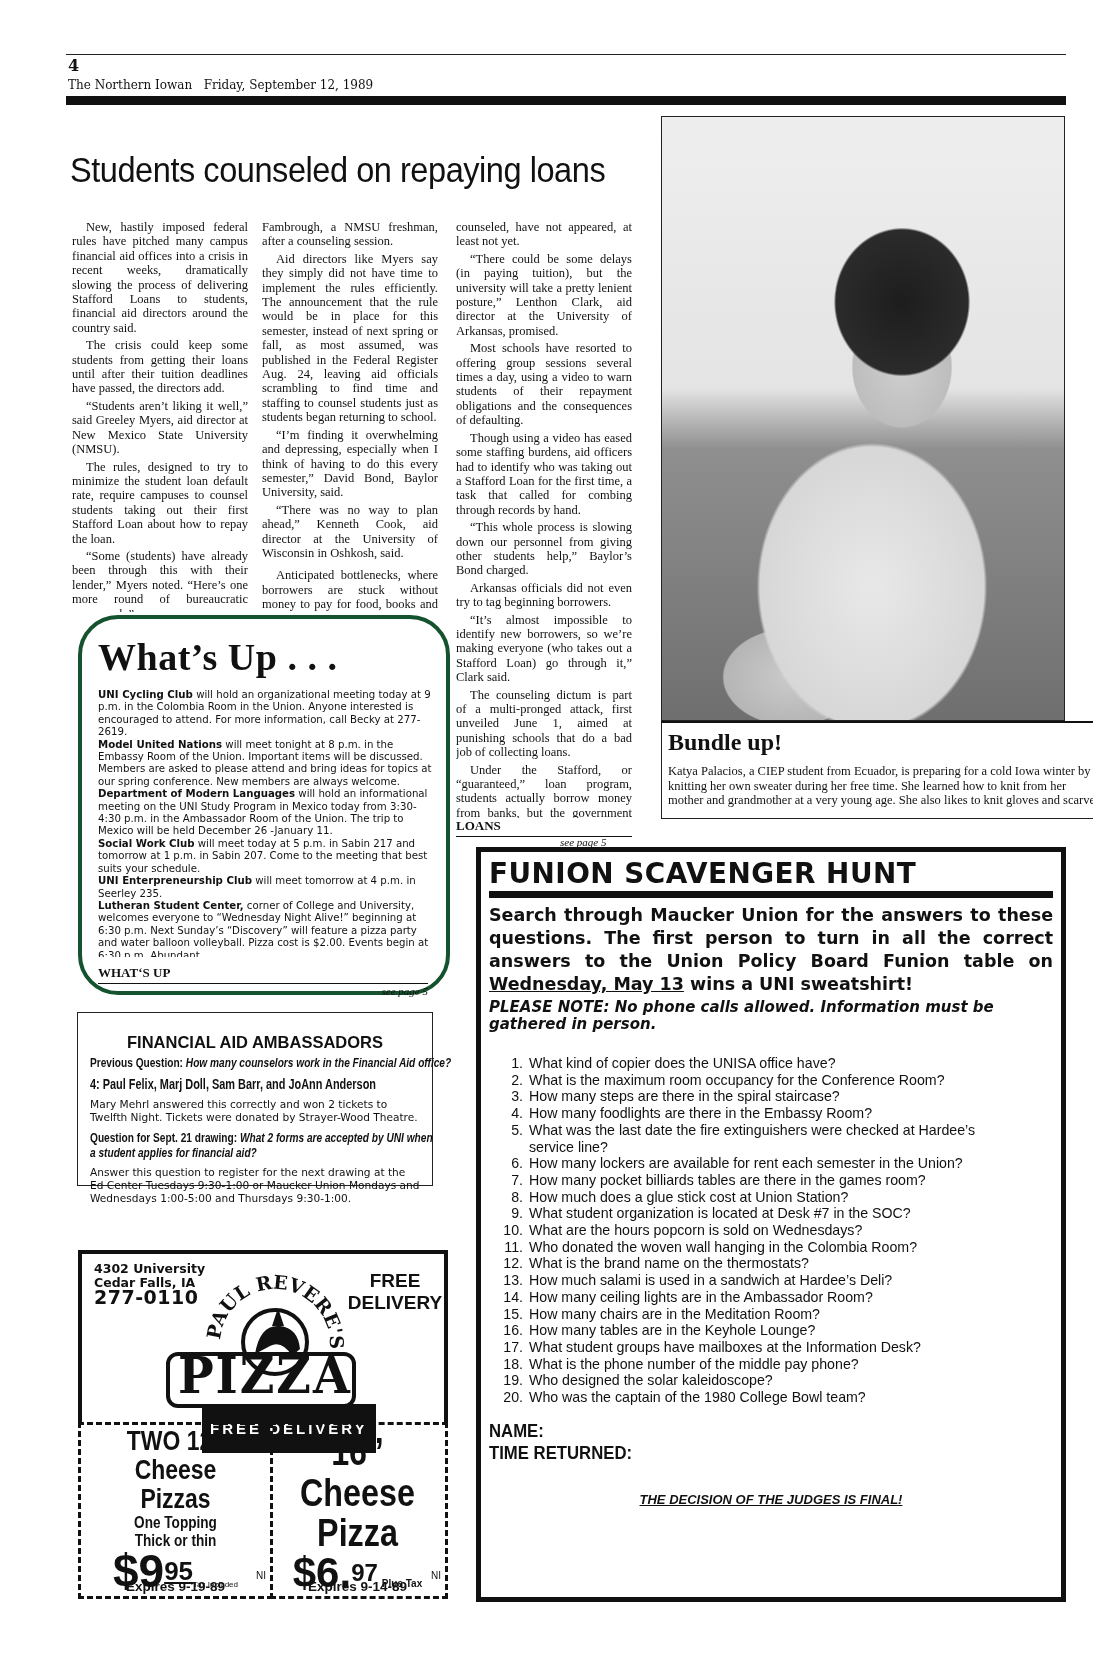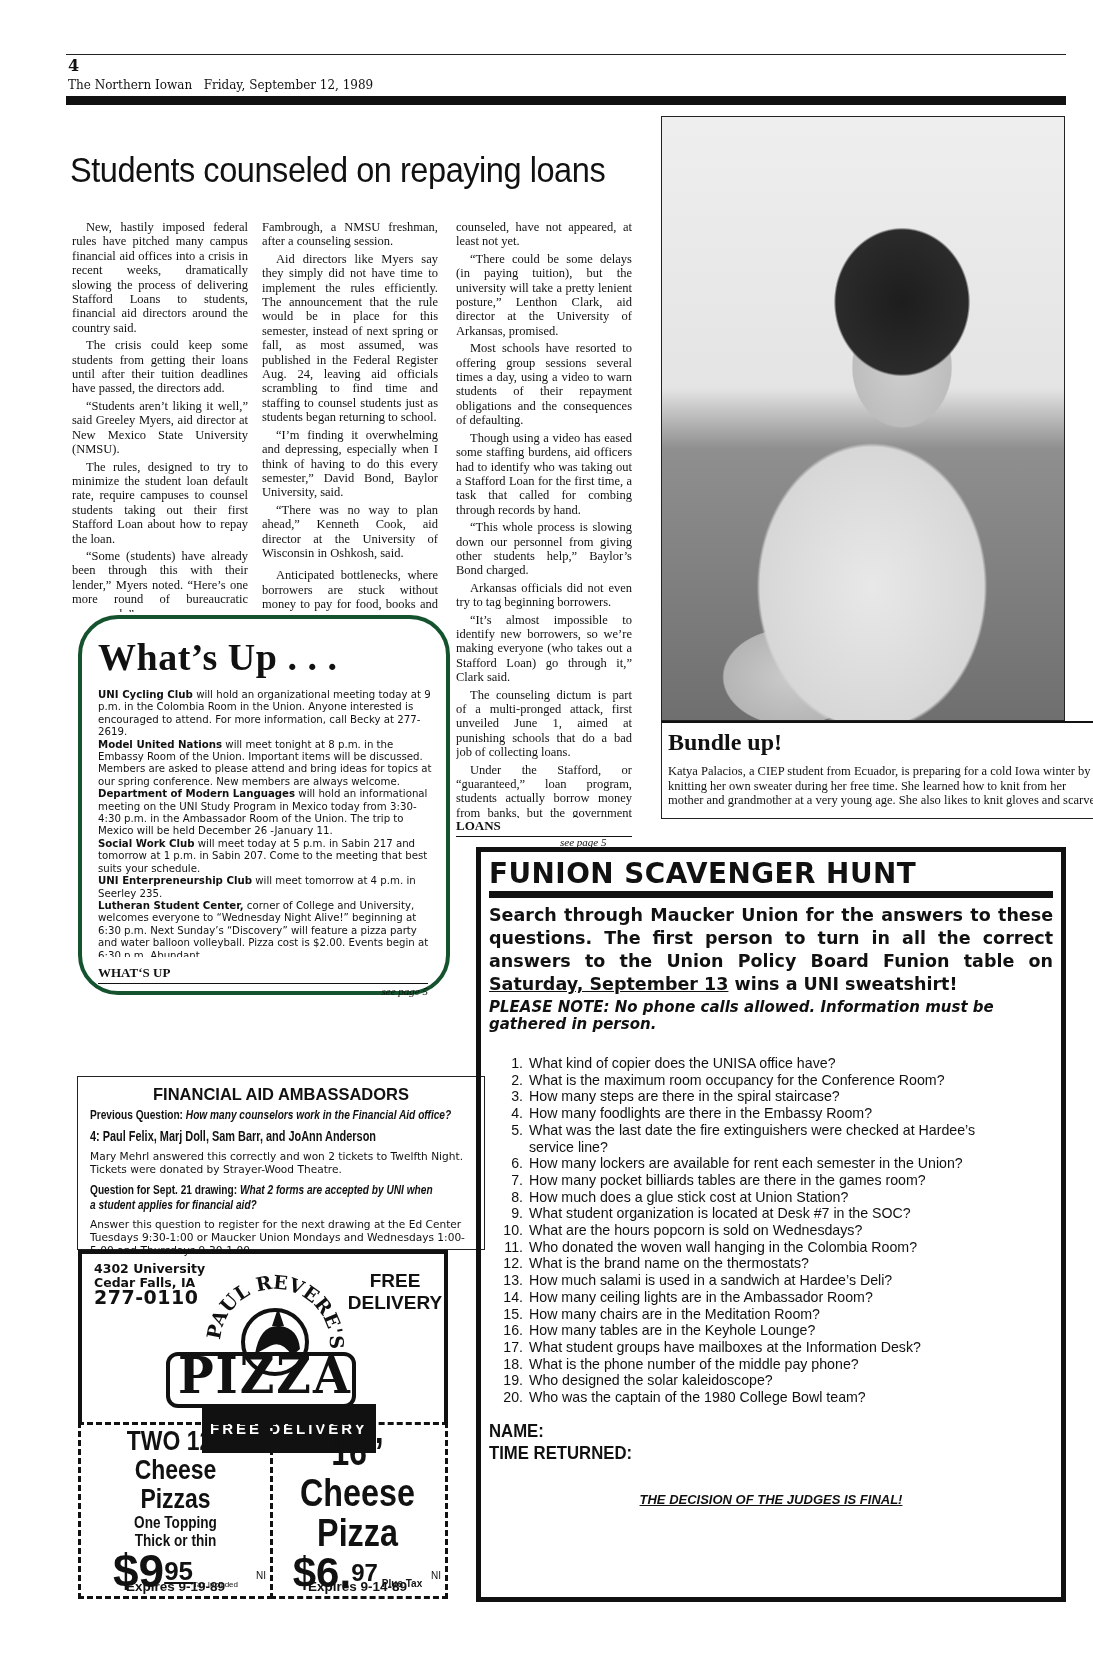--- a/index.html
+++ b/index.html
@@ -43,21 +43,21 @@
   
   #whatsup { left: 78px; top: 615px; width: 372px; height: 380px; border: 4px solid #14532d; border-radius: 40px 40px 40px 40px; padding: 16px 14px 0 16px; }
   #whatsup-title { font-size: 38px; font-weight: bold; font-family: "Liberation Serif", serif; margin-bottom: 10px; letter-spacing: 0.5px; }
   #whatsup-body { font-family: "DejaVu Sans", sans-serif; font-size: 10.2px; line-height: 12.4px; height: 268px; overflow: hidden; }
   #whatsup-body .item { margin-bottom: 0; }
   #whatsup-body b { font-weight: bold; }
   #whatsup-jump { margin-top: 8px; font-size: 13px; font-weight: bold; border-bottom: 1px solid #111; padding-bottom: 2px; width: 330px; }
   #whatsup-see { text-align: right; font-size: 11px; font-style: italic; width: 330px; margin-top: 1px; }
 
   
-  #finaid { left: 77px; top: 1076px; width: 408px; height: 174px; border: 1px solid #222; padding: 8px 12px; }
+  #finaid { left: 77px; top: 1012px; width: 356px; height: 174px; border: 1px solid #222; padding: 20px 12px; }
   #finaid-title { text-align: center; font-family: "Liberation Sans", sans-serif; font-weight: bold; font-size: 16.5px; margin-bottom: 3px; }
   .condensed { font-family: "Liberation Sans", sans-serif; font-weight: bold; transform: scaleX(0.78); transform-origin: left; white-space: nowrap; font-size: 13px; }
   #finaid .condensed { margin-bottom: 6px; }
   .finaid-plain { font-family: "DejaVu Sans", sans-serif; font-size: 10.6px; line-height: 13px; margin-bottom: 6px; }
   .it { font-style: italic; }
 
   
   #pizza { left: 78px; top: 1250px; width: 370px; height: 175px; border: 4px solid #111; border-bottom: none; }
   #pizza-address { left: 12px; top: 8px; font-family: "DejaVu Sans", sans-serif; font-weight: bold; font-size: 12.5px; line-height: 14px; }
   #pizza-phone { font-size: 19px; letter-spacing: 0.5px; }
@@ -210,21 +210,21 @@
     <span style="font-size:42px;">$6.</span><span style="font-size:24px; vertical-align:top;">97</span><span style="font-size:10px; font-weight:bold; margin-left:4px;">Plus Tax</span>
   </div>
   <div class="expire"><span>Expires 9-14-89</span></div>
   <span class="ni">NI</span>
 </div>
 
 <div class="abs" id="hunt">
   <div id="hunt-title">FUNION SCAVENGER HUNT</div>
   <div id="hunt-bar"></div>
   <div id="hunt-intro">
-    <span>Search through Maucker Union for the answers to these questions. The first person to turn in all the correct answers to the Union Policy Board Funion table on </span><span class="u">Saturday, September 13</span><span> wins a UNI sweatshirt!</span>
+    <span>Search through Maucker Union for the answers to these questions. The first person to turn in all the correct answers to the Union Policy Board Funion table on </span><span class="u">Wednesday, May 13</span><span> wins a UNI sweatshirt!</span>
   </div>
   <div id="hunt-note">PLEASE NOTE: No phone calls allowed. Information must be gathered in person.</div>
   <ol id="hunt-list">
     <li>
         <span class="num">1.</span>
         <span>What kind of copier does the UNISA office have?</span>
       </li>
     <li>
         <span class="num">2.</span>
         <span>What is the maximum room occupancy for the Conference Room?</span>

